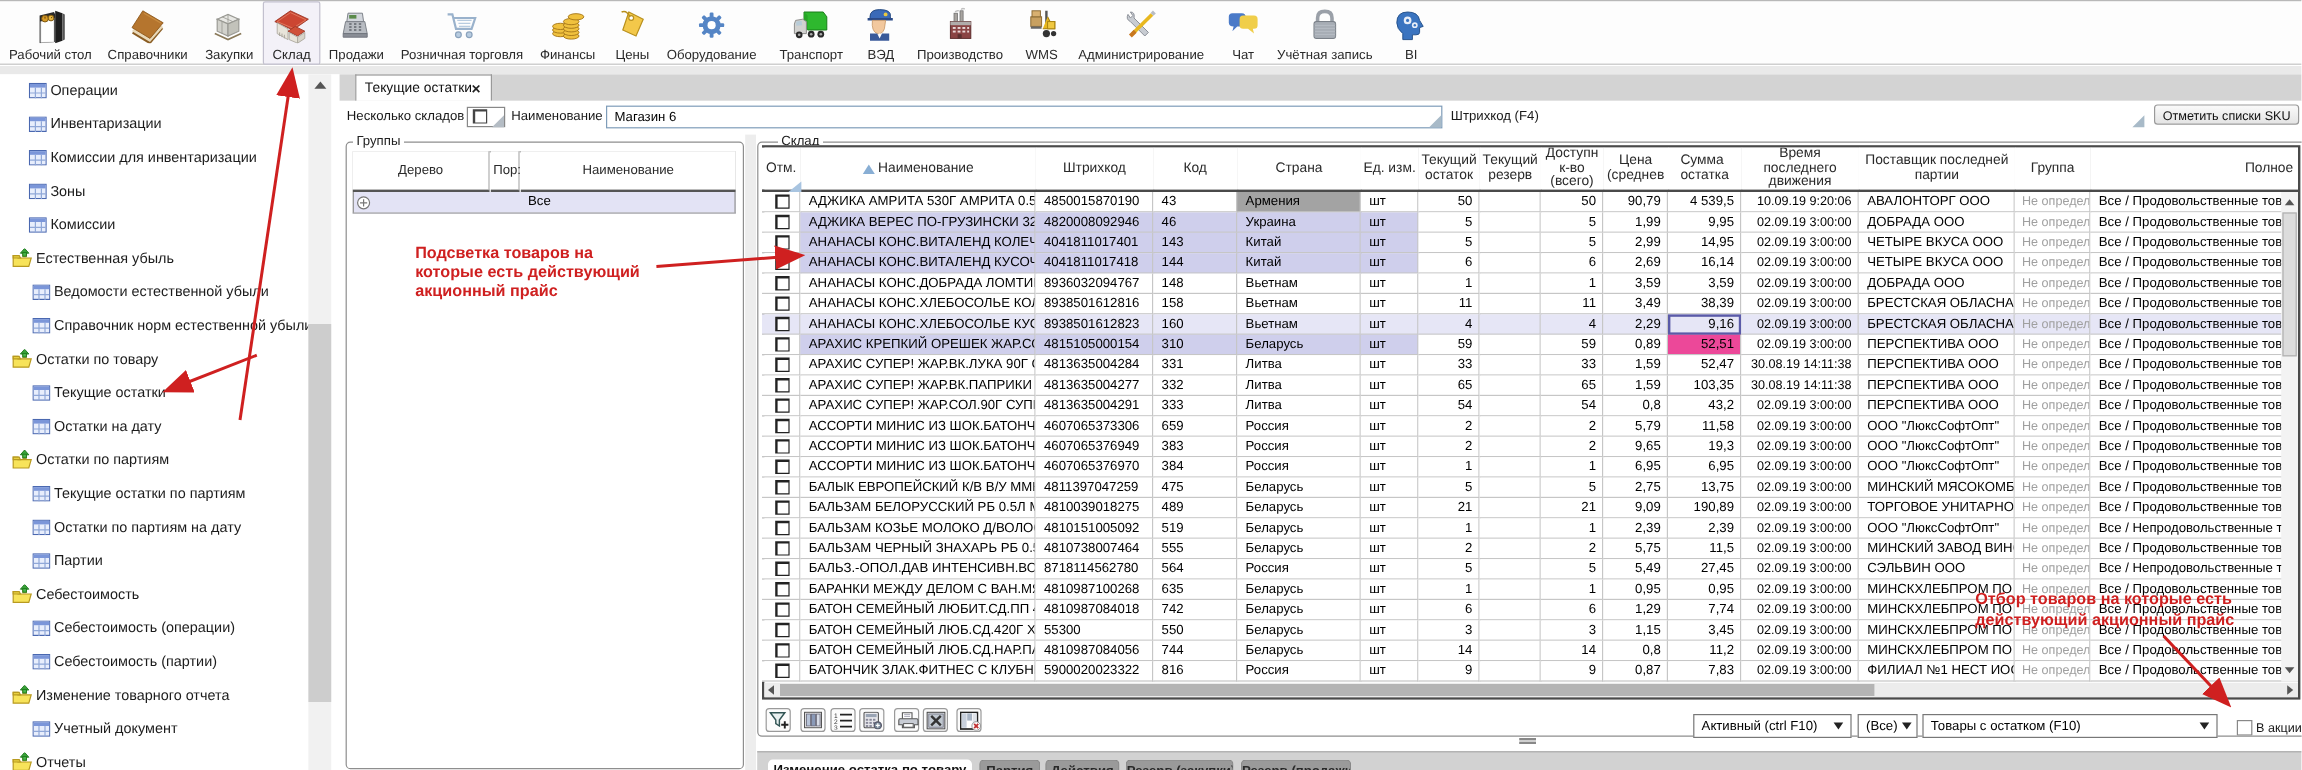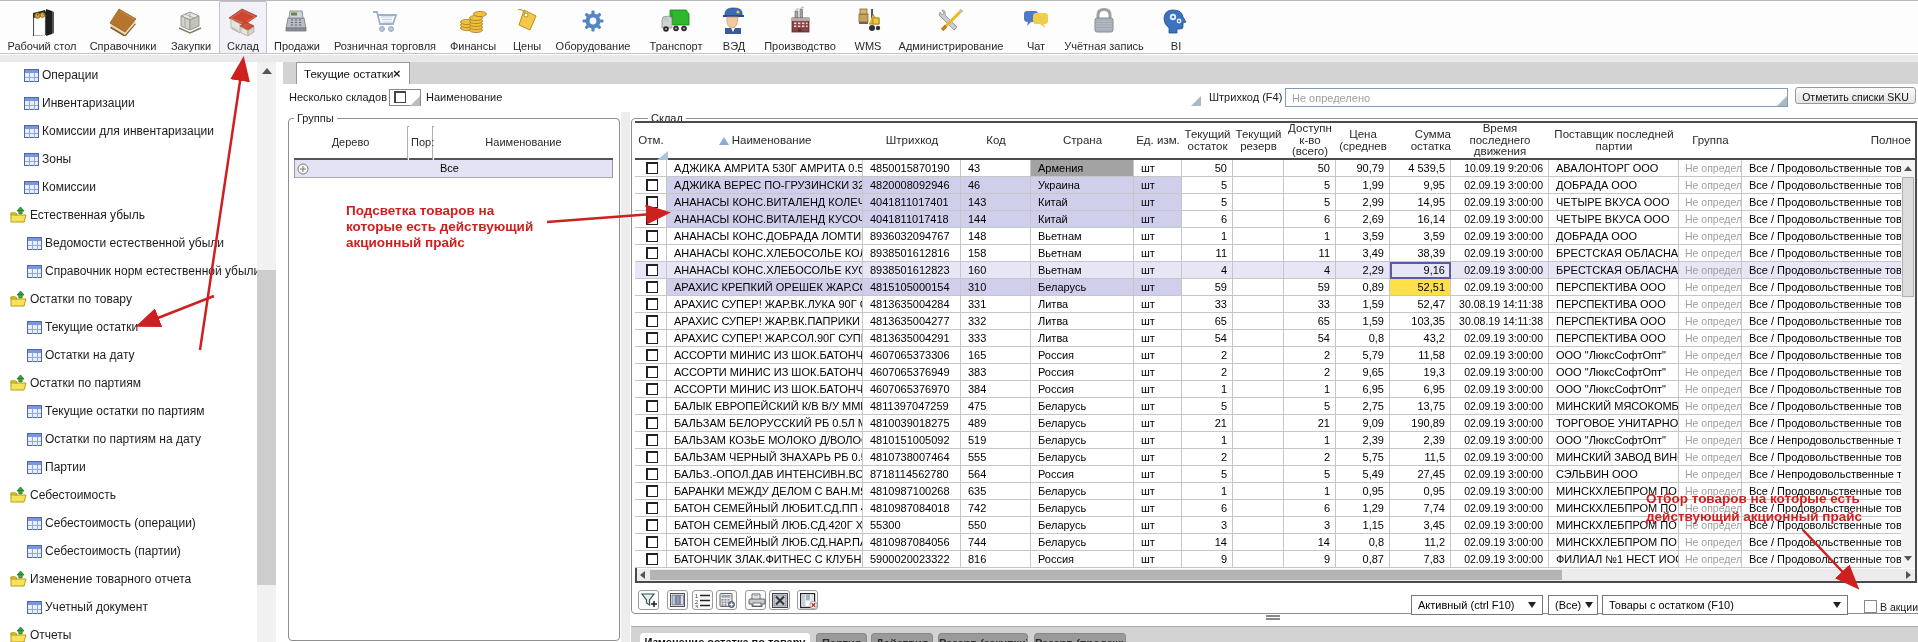--- a/index.html
+++ b/index.html
@@ -406,23 +406,23 @@
   <div id="tabstrip"></div>
   <div class="abs" style="left:621px;top:112px;width:9px;height:530px;background:#ededed"></div>
   <div id="tab1">Текущие остатки</div>
     <div id="tabx">×</div>
   <div id="filterrow"></div>
   <div class="lbl" style="left:289px;top:91px">Несколько складов</div>
   <div class="abs" style="left:389px;top:89px;width:32px;height:17px;background:#fff;border:1px solid #888"></div>
   <div class="abs" style="left:394px;top:91px;width:12px;height:12px;background:#fff;border:1px solid #444;border-top-width:2px;border-left-width:2px"></div>
   <div class="fold" style="left:410px;top:96px;border-bottom-color:#b4bcc4"></div>
   <div class="lbl" style="left:426px;top:91px">Наименование</div>
+  <div class="tbox" style="left:505px;top:88px;width:697px;height:19px">Магазин 6</div>
   <div class="fold" style="left:1191px;top:96px"></div>
   <div class="lbl" style="left:1209px;top:91px">Штрихкод (F4)</div>
-  <div class="tbox" style="left:1285px;top:88px;width:503px;height:19px;color:#9f9f9f">Не определено</div>
   <div class="fold" style="left:1777px;top:96px"></div>
   <div class="abs" style="left:1795px;top:87px;width:121px;height:17px;background:linear-gradient(#fafafa,#e4e4e4);border:1px solid #999;border-radius:3px;font-size:10.5px;color:#111;text-align:center;padding-top:2.5px">Отметить списки SKU</div>
   <fieldset style="left:288px;top:112px;width:332px;height:529px">
       <legend>Группы</legend>
     </fieldset>
   <div id="gtable"></div>
   <div class="ghead" style="left:294px;width:114px;border-right:1px solid #b0b0b0;border-bottom:2px solid #555">Дерево</div>
   <div class="ghead" style="left:409px;width:24px;border-right:1px solid #b0b0b0;border-bottom:2px solid #555;padding-left:2px;text-align:left">Пор:</div>
   <div class="ghead" style="left:434px;width:179px;border-bottom:2px solid #555">Наименование</div>
   <div class="abs" style="left:294px;top:160px;width:319px;height:18px;background:#e3e3f5;border-bottom:1px solid #aaa;border-left:1px solid #999;border-right:1px solid #999"></div>
@@ -457,21 +457,21 @@
     <div class="hcell" style="left:1134px;width:48px;text-align:center;">Ед. изм.</div>
     <div class="hcell" style="left:1182px;width:51px;text-align:center;">Текущий
 остаток</div>
     <div class="hcell" style="left:1233px;width:51px;text-align:center;">Текущий
 резерв</div>
     <div class="hcell" style="left:1284px;width:52px;text-align:center;">Доступн
 к-во
 (всего)</div>
     <div class="hcell" style="left:1336px;width:54px;text-align:center;">Цена
 (среднев</div>
-    <div class="hcell" style="left:1390px;width:61px;text-align:right;">Сумма
+    <div class="hcell" style="left:1390px;width:61px;text-align:left;">Сумма
 остатка</div>
     <div class="hcell" style="left:1451px;width:98px;text-align:center;">Время
 последнего
 движения</div>
     <div class="hcell" style="left:1549px;width:130px;text-align:center;">Поставщик последней
 партии</div>
     <div class="hcell" style="left:1679px;width:63px;text-align:center;">Группа</div>
     <div class="hcell" style="left:1742px;width:173px;text-align:right;padding-right:4px">Полное</div>
   <div id="hsep"></div>
   <svg class="abs" style="left:657px;top:151px;z-index:5" width="11" height="9" viewBox="0 0 11 9">
@@ -601,21 +601,21 @@
     </div>
     <div class="cell tl" style="left:667px;top:279px;width:196px;background:#cfcfec;">АРАХИС КРЕПКИЙ ОРЕШЕК ЖАР.СОЛ</div>
     <div class="cell tl" style="left:863px;top:279px;width:98px;background:#cfcfec;">4815105000154</div>
     <div class="cell tl" style="left:961px;top:279px;width:70px;background:#cfcfec;">310</div>
     <div class="cell tl" style="left:1031px;top:279px;width:103px;background:#cfcfec;">Беларусь</div>
     <div class="cell tl" style="left:1134px;top:279px;width:48px;background:#cfcfec;">шт</div>
     <div class="cell tr" style="left:1182px;top:279px;width:51px;background:#fff;">59</div>
     <div class="cell tr" style="left:1233px;top:279px;width:51px;background:#fff;"></div>
     <div class="cell tr" style="left:1284px;top:279px;width:52px;background:#fff;">59</div>
     <div class="cell tr" style="left:1336px;top:279px;width:54px;background:#fff;">0,89</div>
-    <div class="cell tr" style="left:1390px;top:279px;width:61px;background:#fde047;">52,51</div>
+    <div class="cell tr" style="left:1390px;top:279px;width:61px;background:#ec4899;">52,51</div>
     <div class="cell tr tmc" style="left:1451px;top:279px;width:98px;background:#fff;">02.09.19 3:00:00</div>
     <div class="cell tl" style="left:1549px;top:279px;width:130px;background:#fff;">ПЕРСПЕКТИВА ООО</div>
     <div class="cell tl grey" style="left:1679px;top:279px;width:63px;background:#fff;">Не определе</div>
     <div class="cell tl" style="left:1742px;top:279px;width:173px;background:#fff;">Все / Продовольственные товары</div>
 <div class="cell" style="left:635px;top:296px;width:32px;background:#fff">
       <div class="cb" style="left:11px;top:2px"></div>
     </div>
     <div class="cell tl" style="left:667px;top:296px;width:196px;background:#fff;">АРАХИС СУПЕР! ЖАР.ВК.ЛУКА 90Г СУ</div>
     <div class="cell tl" style="left:863px;top:296px;width:98px;background:#fff;">4813635004284</div>
     <div class="cell tl" style="left:961px;top:296px;width:70px;background:#fff;">331</div>
@@ -662,21 +662,21 @@
     <div class="cell tr" style="left:1390px;top:330px;width:61px;background:#fff;">43,2</div>
     <div class="cell tr tmc" style="left:1451px;top:330px;width:98px;background:#fff;">02.09.19 3:00:00</div>
     <div class="cell tl" style="left:1549px;top:330px;width:130px;background:#fff;">ПЕРСПЕКТИВА ООО</div>
     <div class="cell tl grey" style="left:1679px;top:330px;width:63px;background:#fff;">Не определе</div>
     <div class="cell tl" style="left:1742px;top:330px;width:173px;background:#fff;">Все / Продовольственные товары</div>
 <div class="cell" style="left:635px;top:347px;width:32px;background:#fff">
       <div class="cb" style="left:11px;top:2px"></div>
     </div>
     <div class="cell tl" style="left:667px;top:347px;width:196px;background:#fff;">АССОРТИ МИНИС ИЗ ШОК.БАТОНЧИК</div>
     <div class="cell tl" style="left:863px;top:347px;width:98px;background:#fff;">4607065373306</div>
-    <div class="cell tl" style="left:961px;top:347px;width:70px;background:#fff;">165</div>
+    <div class="cell tl" style="left:961px;top:347px;width:70px;background:#fff;">659</div>
     <div class="cell tl" style="left:1031px;top:347px;width:103px;background:#fff;">Россия</div>
     <div class="cell tl" style="left:1134px;top:347px;width:48px;background:#fff;">шт</div>
     <div class="cell tr" style="left:1182px;top:347px;width:51px;background:#fff;">2</div>
     <div class="cell tr" style="left:1233px;top:347px;width:51px;background:#fff;"></div>
     <div class="cell tr" style="left:1284px;top:347px;width:52px;background:#fff;">2</div>
     <div class="cell tr" style="left:1336px;top:347px;width:54px;background:#fff;">5,79</div>
     <div class="cell tr" style="left:1390px;top:347px;width:61px;background:#fff;">11,58</div>
     <div class="cell tr tmc" style="left:1451px;top:347px;width:98px;background:#fff;">02.09.19 3:00:00</div>
     <div class="cell tl" style="left:1549px;top:347px;width:130px;background:#fff;">ООО "ЛюксСофтОпт"</div>
     <div class="cell tl grey" style="left:1679px;top:347px;width:63px;background:#fff;">Не определе</div>

